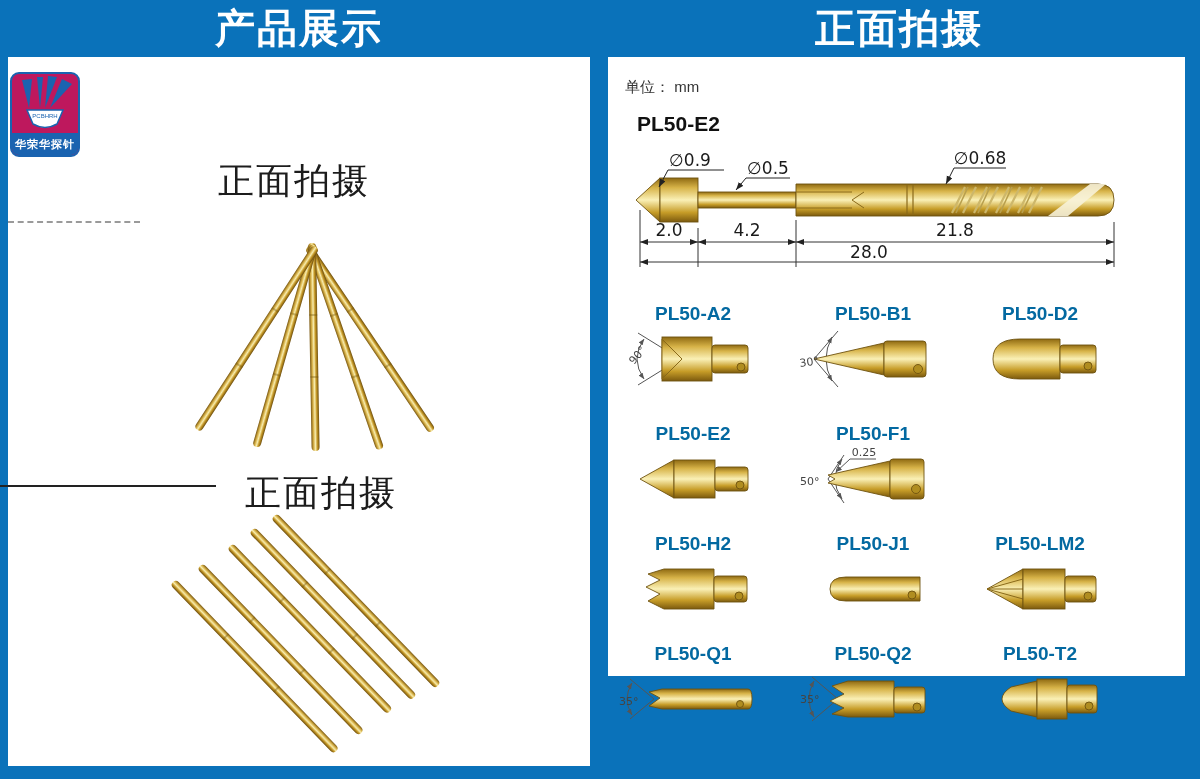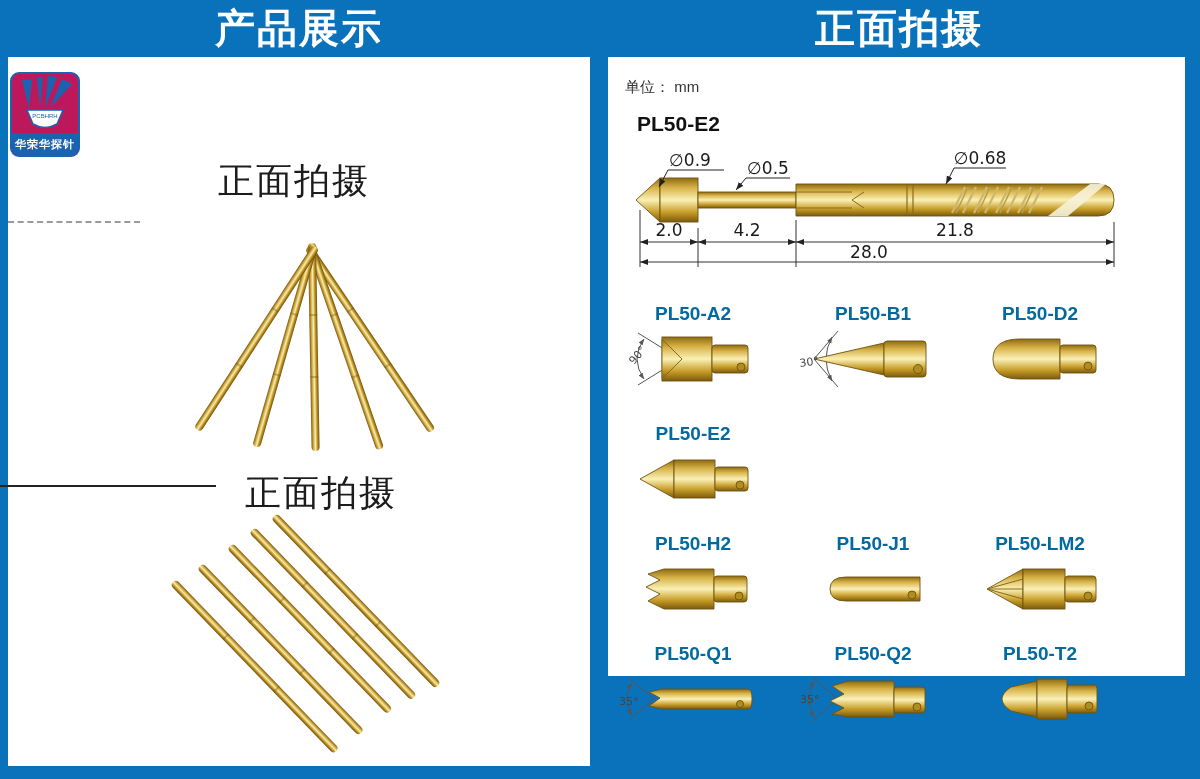--- a/index.html
+++ b/index.html
@@ -235,20 +235,35 @@
 
     <div class="tip-cell c1 r2">
       <div class="tip-label">PL50-E2</div>
       <svg class="tip-art" viewBox="0 0 150 64">
         <polygon points="22,32 56,13 56,51" fill="url(#goldV)" class="edge"></polygon>
         <rect x="56" y="13" width="41" height="38" fill="url(#goldV)" class="edge"></rect>
         <rect x="97" y="20" width="33" height="24" rx="3" fill="url(#goldV)" class="edge"></rect>
         <circle cx="122" cy="38" r="4" fill="#b08d20" class="edge"></circle>
       </svg>
     </div>
+    <div class="tip-cell c2 r2">
+      <div class="tip-label">PL50-F1</div>
+      <svg class="tip-art" viewBox="0 0 150 64">
+        <line class="ann" x1="30" y1="32" x2="46" y2="8"></line>
+          <line class="ann" x1="30" y1="32" x2="46" y2="56"></line>
+        <path class="ann" d="M44,12 Q30,32 44,52" marker-start="url(#sarrow)" marker-end="url(#sarrow)"></path>
+        <line class="ann" x1="52" y1="12" x2="78" y2="12"></line>
+        <line class="ann" x1="52" y1="12" x2="38" y2="25" marker-end="url(#sarrow)"></line>
+        <polygon points="30,28 92,14 92,50 30,36 37,32" fill="url(#goldV)" class="edge"></polygon>
+        <rect x="92" y="12" width="34" height="40" rx="3" fill="url(#goldV)" class="edge"></rect>
+        <circle cx="118" cy="42" r="4.5" fill="#b08d20" class="edge"></circle>
+        <text class="ann-text" x="2" y="38">50°</text>
+        <text class="ann-text" x="66" y="9" text-anchor="middle">0.25</text>
+      </svg>
+    </div>
 
     <div class="tip-cell c1 r3">
       <div class="tip-label">PL50-H2</div>
       <svg class="tip-art" viewBox="0 0 150 64">
         <path d="M46,12 L30,17 L42,23 L28,30 L42,37 L30,44 L46,52 H96 V12 Z" fill="url(#goldV)" class="edge"></path>
         <rect x="96" y="19" width="33" height="26" rx="3" fill="url(#goldV)" class="edge"></rect>
         <circle cx="121" cy="39" r="4" fill="#b08d20" class="edge"></circle>
       </svg>
     </div>
     <div class="tip-cell c2 r3">

